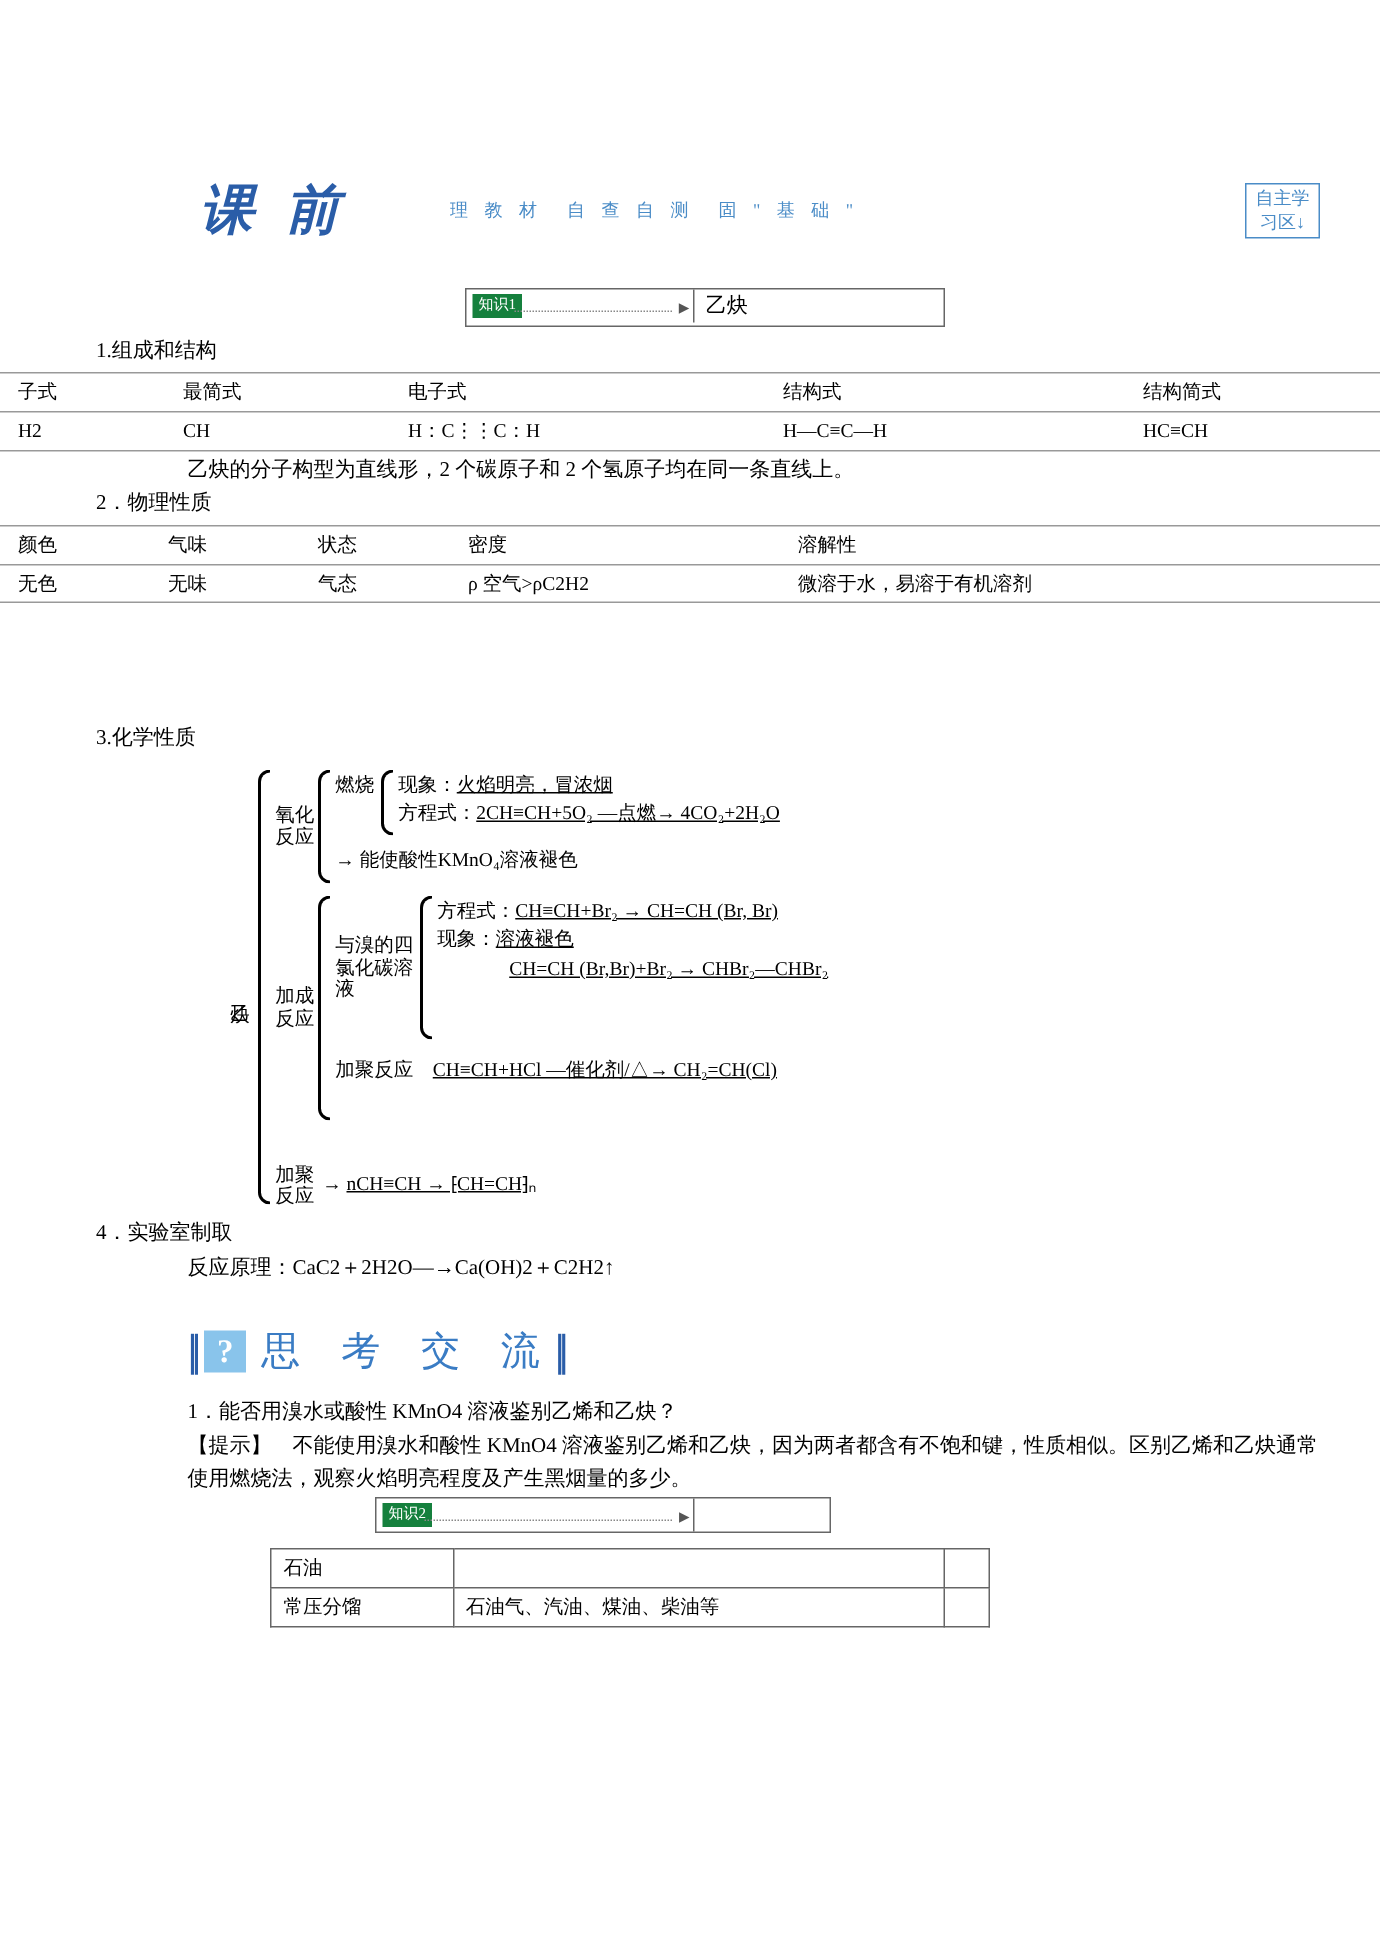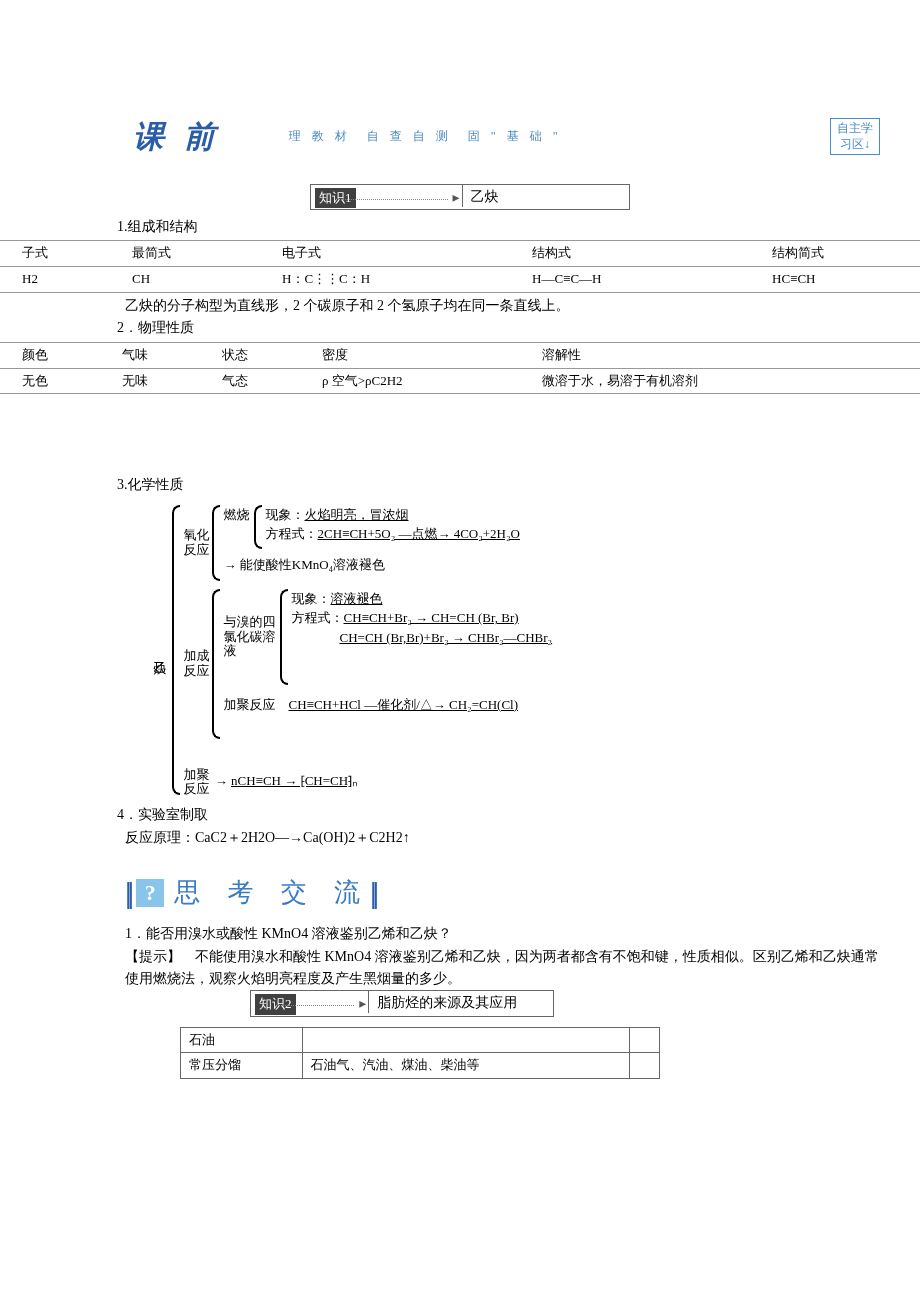--- a/index.html
+++ b/index.html
@@ -14,21 +14,21 @@
     }
     .content-wrap { padding: 0 0 40px 0; }
     .section-header {
       display: flex;
       align-items: center;
       margin: 110px 0 20px 125px;
       position: relative;
     }
     .kq-title {
       font-family: "KaiTi", serif;
-      font-size: 31px;
+      font-size: 36px;
       font-style: italic;
       color: #2a5da8;
       font-weight: bold;
       letter-spacing: 6px;
       padding: 2px 8px;
     }
     .kq-sub {
       font-family: "KaiTi", serif;
       font-size: 22px;
       font-style: italic;
@@ -62,22 +62,22 @@
     .topic-tag {
       flex: 1;
       border-right: 1px solid #666;
       position: relative;
       height: 22px;
     }
     .topic-tag-inner {
       position: absolute;
       left: 4px;
       top: 3px;
-      font-size: 13px;
-      background: #404040;
+      font-size: 10px;
+      background: #15803d;
       color: #fff;
       padding: 0 4px;
     }
     .topic-dots {
       position: absolute;
       left: 32px;
       right: 14px;
       top: 14px;
       border-bottom: 1px dotted #888;
     }
@@ -87,30 +87,30 @@
       top: 2px;
       font-size: 14px;
       color: #555;
     }
     .topic-label {
       flex: 1;
       padding: 1px 8px;
       font-size: 14px;
     }
     .para { margin-left: 125px; margin-right: 40px; }
-    .num-heading { margin-left: 117px; }
+    .num-heading { margin-left: 64px; }
     table.data {
       border-collapse: collapse;
       width: 100%;
       margin: 2px 0;
     }
     table.data td {
       border-top: 1px solid #999;
       border-bottom: 1px solid #999;
-      padding: 2px 22px;
+      padding: 2px 12px;
       font-size: 13px;
     }
     .diagram-box {
       margin: 8px 0 8px 150px;
       width: 540px;
     }
     .think-header {
       margin: 20px 0 6px 125px;
       display: flex;
       align-items: center;
@@ -251,22 +251,22 @@
           </div>
         </div>
         <div class="diagram-flex" style="margin-top:8px">
           <div style="align-self:center;width:28px;line-height:1.1">加成反应</div>
           <div class="brace-col" style="height:150px"></div>
           <div>
             <div class="diagram-flex">
               <div style="width:56px;line-height:1.1;align-self:center">与溴的四氯化碳溶液</div>
               <div class="brace-col" style="height:96px"></div>
               <div>
+                <div><span>方程式：</span><span class="underline">CH≡CH+Br₂ → CH=CH (Br, Br)</span></div>
                 <div><span>现象：</span><span class="underline">溶液褪色</span></div>
-                <div><span>方程式：</span><span class="underline">CH≡CH+Br₂ → CH=CH (Br, Br)</span></div>
                 <div style="margin-left:48px"><span class="underline">CH=CH (Br,Br)+Br₂ → CHBr₂—CHBr₂</span></div>
               </div>
             </div>
             <div style="margin-top:10px"><span>加聚反应</span>　<span class="underline">CH≡CH+HCl —催化剂/△→ CH₂=CH(Cl)</span></div>
           </div>
         </div>
         <div style="margin-top:29px">
           <div style="display:inline-block;width:28px;line-height:1.1;vertical-align:middle">加聚反应</div>
           <span>→ </span><span class="underline">nCH≡CH → ⁅CH=CH⁆ₙ</span>
         </div>
@@ -288,21 +288,20 @@
   <p class="para">
     <span>【提示】</span>　<span>不能使用溴水和酸性 KMnO4 溶液鉴别乙烯和乙炔，因为两者都含有不饱和键，性质相似。区别乙烯和乙炔通常使用燃烧法，观察火焰明亮程度及产生黑烟量的多少。</span>
   </p>
 
   <div class="topic-box" style="margin-left:250px;width:304px">
     <div class="topic-tag" style="flex:0.7">
       <span class="topic-tag-inner">知识2</span>
       <span class="topic-dots"></span>
       <span class="topic-arrow">▸</span>
     </div>
-    <div class="topic-label" style="flex:1">脂肪烃的来源及其应用</div>
   </div>
 
   <table class="small-table">
     <tbody>
     <tr>
       <td>石油</td>
       <td></td>
       <td></td>
     </tr>
     <tr>

